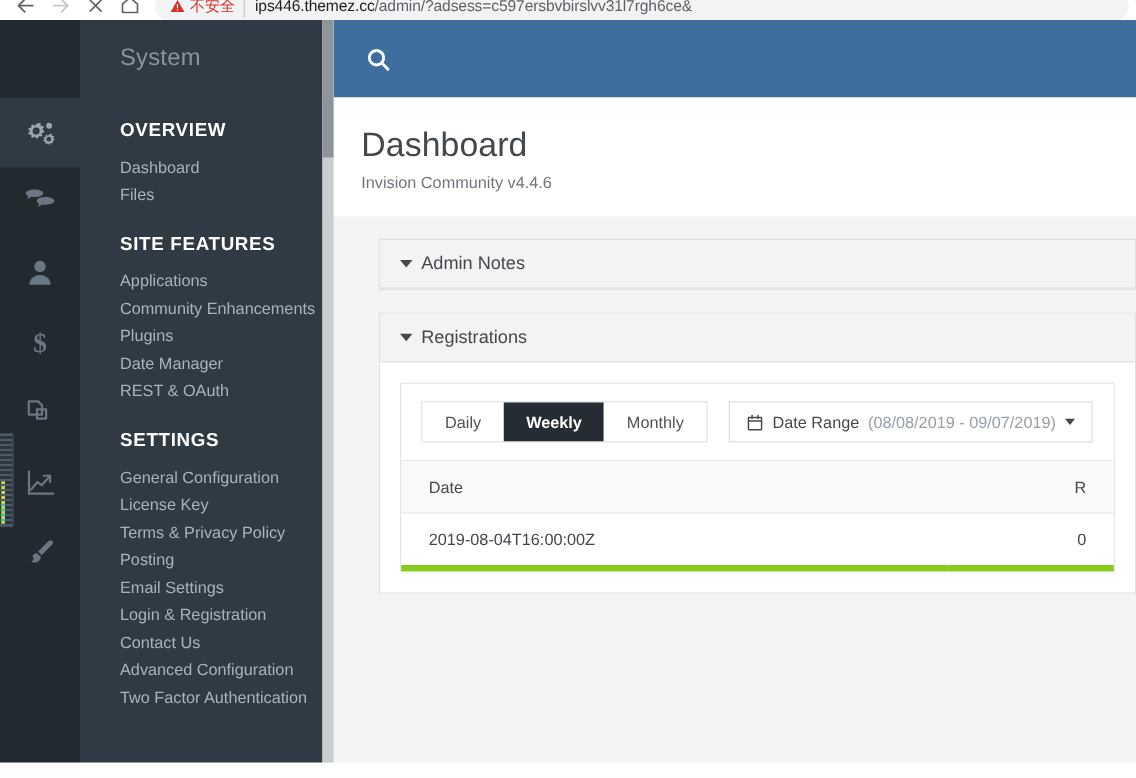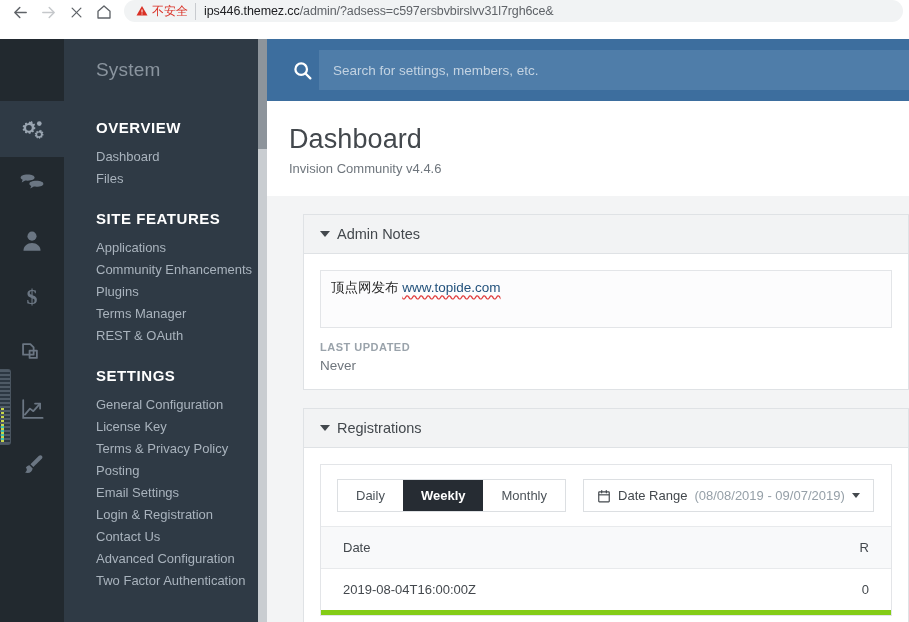--- a/index.html
+++ b/index.html
@@ -5,24 +5,24 @@
   * { box-sizing: border-box; margin: 0; padding: 0; }
   html, body {
     width: 909px; height: 622px;
     overflow: hidden;
     font-family: "Liberation Sans", sans-serif;
     background: #ffffff;
   }
 
   
   #browser-chrome {
-    height: 39px;
-    background: #ffffff;
-    display: flex;
-    align-items: flex-start;
+    height: 16px;
+    background: #ffffff;
+    display: flex;
+    align-items: flex-end;
     padding: 0 6px;
     position: relative;
   }
   .nav-btn {
     width: 28px; height: 24px;
     display: flex; align-items: center; justify-content: center;
     flex: 0 0 auto;
     cursor: pointer;
   }
   .nav-btn svg { display: block; }
@@ -459,21 +459,21 @@
         <div class="nav-group-head">OVERVIEW</div>
         <div class="nav-item">Dashboard</div>
         <div class="nav-item">Files</div>
       </div>
 
       <div class="nav-group">
         <div class="nav-group-head">SITE FEATURES</div>
         <div class="nav-item">Applications</div>
         <div class="nav-item">Community Enhancements</div>
         <div class="nav-item">Plugins</div>
-        <div class="nav-item">Terms Manager</div>
+        <div class="nav-item">Date Manager</div>
         <div class="nav-item">REST &amp; OAuth</div>
       </div>
 
       <div class="nav-group">
         <div class="nav-group-head">SETTINGS</div>
         <div class="nav-item">General Configuration</div>
         <div class="nav-item">License Key</div>
         <div class="nav-item">Terms &amp; Privacy Policy</div>
         <div class="nav-item">Posting</div>
         <div class="nav-item">Email Settings</div>
@@ -493,41 +493,33 @@
 
   <div id="content">
 
     <div id="search-bar">
       <div id="search-icon-wrap">
         <svg width="21" height="21" viewBox="0 0 24 24" fill="none" stroke="#ffffff" stroke-width="2.6" stroke-linecap="round">
           <circle cx="10.5" cy="10.5" r="6.6"></circle>
             <line x1="15.4" y1="15.4" x2="21" y2="21"></line>
         </svg>
       </div>
-      <input id="search-input" type="text" placeholder="Search for settings, members, etc." style="">
     </div>
 
     <div id="page-head">
       <div id="page-title">Dashboard</div>
       <div id="page-subtitle">Invision Community v4.4.6</div>
     </div>
 
     <div id="panels">
 
       <div class="panel">
         <div class="panel-head">
           <span class="caret"></span>
           <span>Admin Notes</span>
-        </div>
-        <div class="panel-body">
-          <div id="notes-box">
-            <span>顶点网发布 </span><span id="notes-link">www.topide.com</span>
-          </div>
-          <div id="last-updated-label">LAST UPDATED</div>
-          <div id="last-updated-value">Never</div>
         </div>
       </div>
 
       <div class="panel">
         <div class="panel-head">
           <span class="caret"></span>
           <span>Registrations</span>
         </div>
         <div class="panel-body">
           <div id="reg-card">

